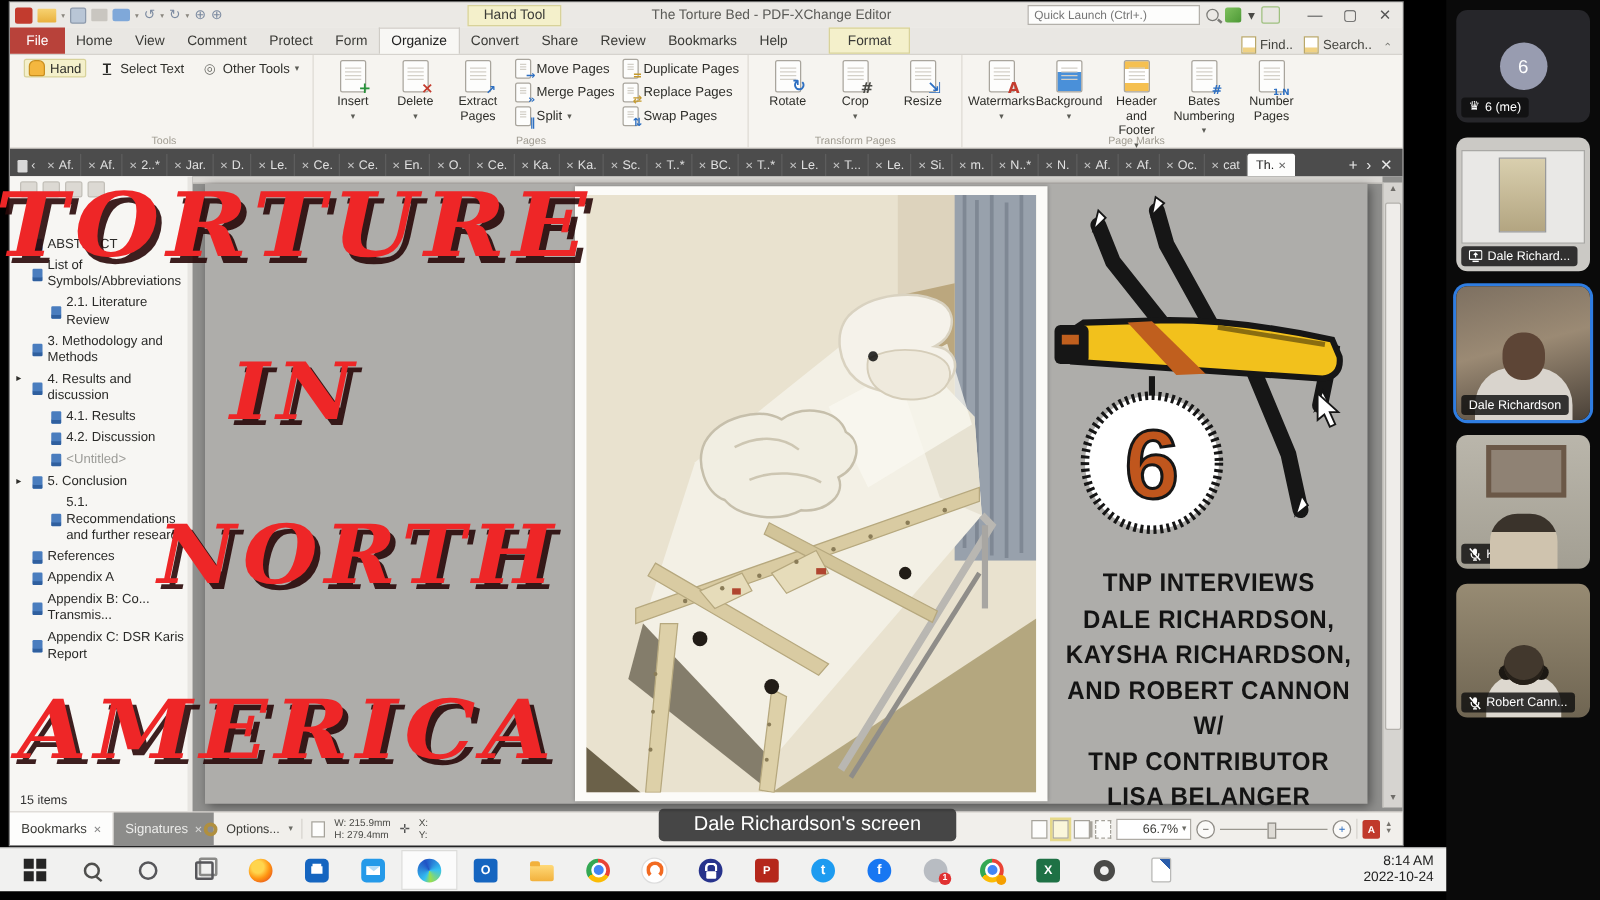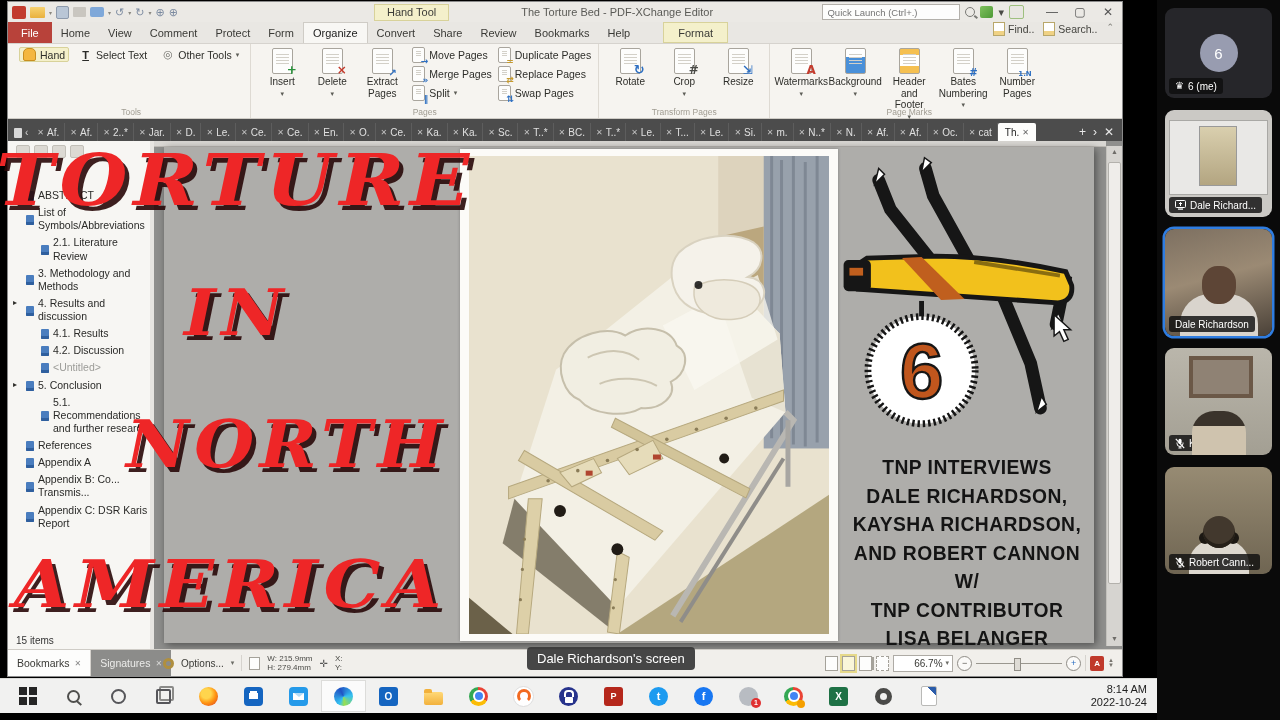--- a/index.html
+++ b/index.html
@@ -36,21 +36,21 @@
   .winbtn{width:28px;height:18px;display:grid;place-items:center;color:#555;font-size:12px}
 
   
   .menubar{height:21px;background:#e9e7e3;display:flex;align-items:stretch;font-size:11px;
            color:#3a3a36;border-bottom:1px solid #d6d3ce;flex:none}
   .m-file{background:#b8423a;color:#fff;display:flex;align-items:center;padding:0 13px;font-size:11px}
   .m-item{display:flex;align-items:center;padding:0 9px;cursor:default}
   .m-item.active{background:#f8f7f4;border:1px solid #cfccc6;border-bottom:none;color:#222}
   .m-format{background:#f4f0cb;border:1px solid #d8d29a;display:flex;align-items:center;
             padding:0 14px;margin-left:24px}
-  .fs-right{margin-left:auto;display:flex;align-items:flex-start;gap:9px;padding-right:8px;font-size:10.5px;color:#44443f}
+  .fs-right{margin-left:auto;display:flex;align-items:flex-end;gap:9px;padding-right:8px;font-size:10.5px;color:#44443f}
   .fs-item{display:flex;align-items:center;gap:3px}
   .fs-ic{width:10px;height:12px;background:#fff;border:1px solid #b9a76a;box-shadow:inset 0 -4px 0 #f0d284;display:inline-block}
   .fs-car{color:#7a7a74;font-size:9px}
 
   
   .ribbon{height:74px;background:#f6f4f0;display:flex;border-bottom:1px solid #cfccc6;
           padding-left:4px;flex:none}
   .rgroup{position:relative;display:flex;flex-direction:column;border-right:1px solid #dedad3;padding:3px 7px 0}
   .glabel{position:absolute;bottom:1px;left:0;right:0;text-align:center;font-size:8.5px;color:#a09c92}
   .rbody{display:flex;gap:6px;height:57px;align-items:flex-start}
@@ -167,21 +167,21 @@
   
   .red{position:absolute;z-index:40;font-family:"DejaVu Serif",serif;font-style:italic;font-weight:bold;
        color:#ee2627;text-shadow:4px 5px 0 rgba(40,8,8,.9);letter-spacing:5px;transform-origin:left top;white-space:nowrap}
   .red.r1{left:-4px;top:138px;font-size:71px;transform:scaleX(1.1)}
   .red.r2{left:184px;top:276px;font-size:63px;transform:scaleX(1.08)}
   .red.r3{left:126px;top:406px;font-size:65px;transform:scaleX(1.06)}
   .red.r4{left:14px;top:546px;font-size:65px;transform:scaleX(1.1)}
 
   
   .screen-label{position:absolute;left:527px;top:647px;z-index:60;background:rgba(55,55,55,.92);
-                color:#fff;font-size:13px;padding:4px 10px;border-radius:4px;white-space:nowrap}
+                color:#fff;font-size:16px;padding:4px 28px;border-radius:4px;white-space:nowrap}
 
   
   .taskbar{position:absolute;left:0;top:678px;width:1157px;height:34px;background:#f1f1f0;
            border-top:1px solid #dadad8;display:flex;align-items:center;padding-left:6px;z-index:10}
   .tb{width:45px;height:32px;display:grid;place-items:center;position:relative;flex:none}
   .tb.hl{background:#fbfbfb;box-shadow:inset 0 0 0 1px #dcdcda}
   .ti{width:19px;height:19px;display:grid;place-items:center;font-size:11px;font-weight:bold;color:#fff;border-radius:4px}
   .ic-start .ti{border-radius:0;background:
       linear-gradient(#252525,#252525) 0 0/8px 8px no-repeat,
       linear-gradient(#252525,#252525) 10px 0/8px 8px no-repeat,

